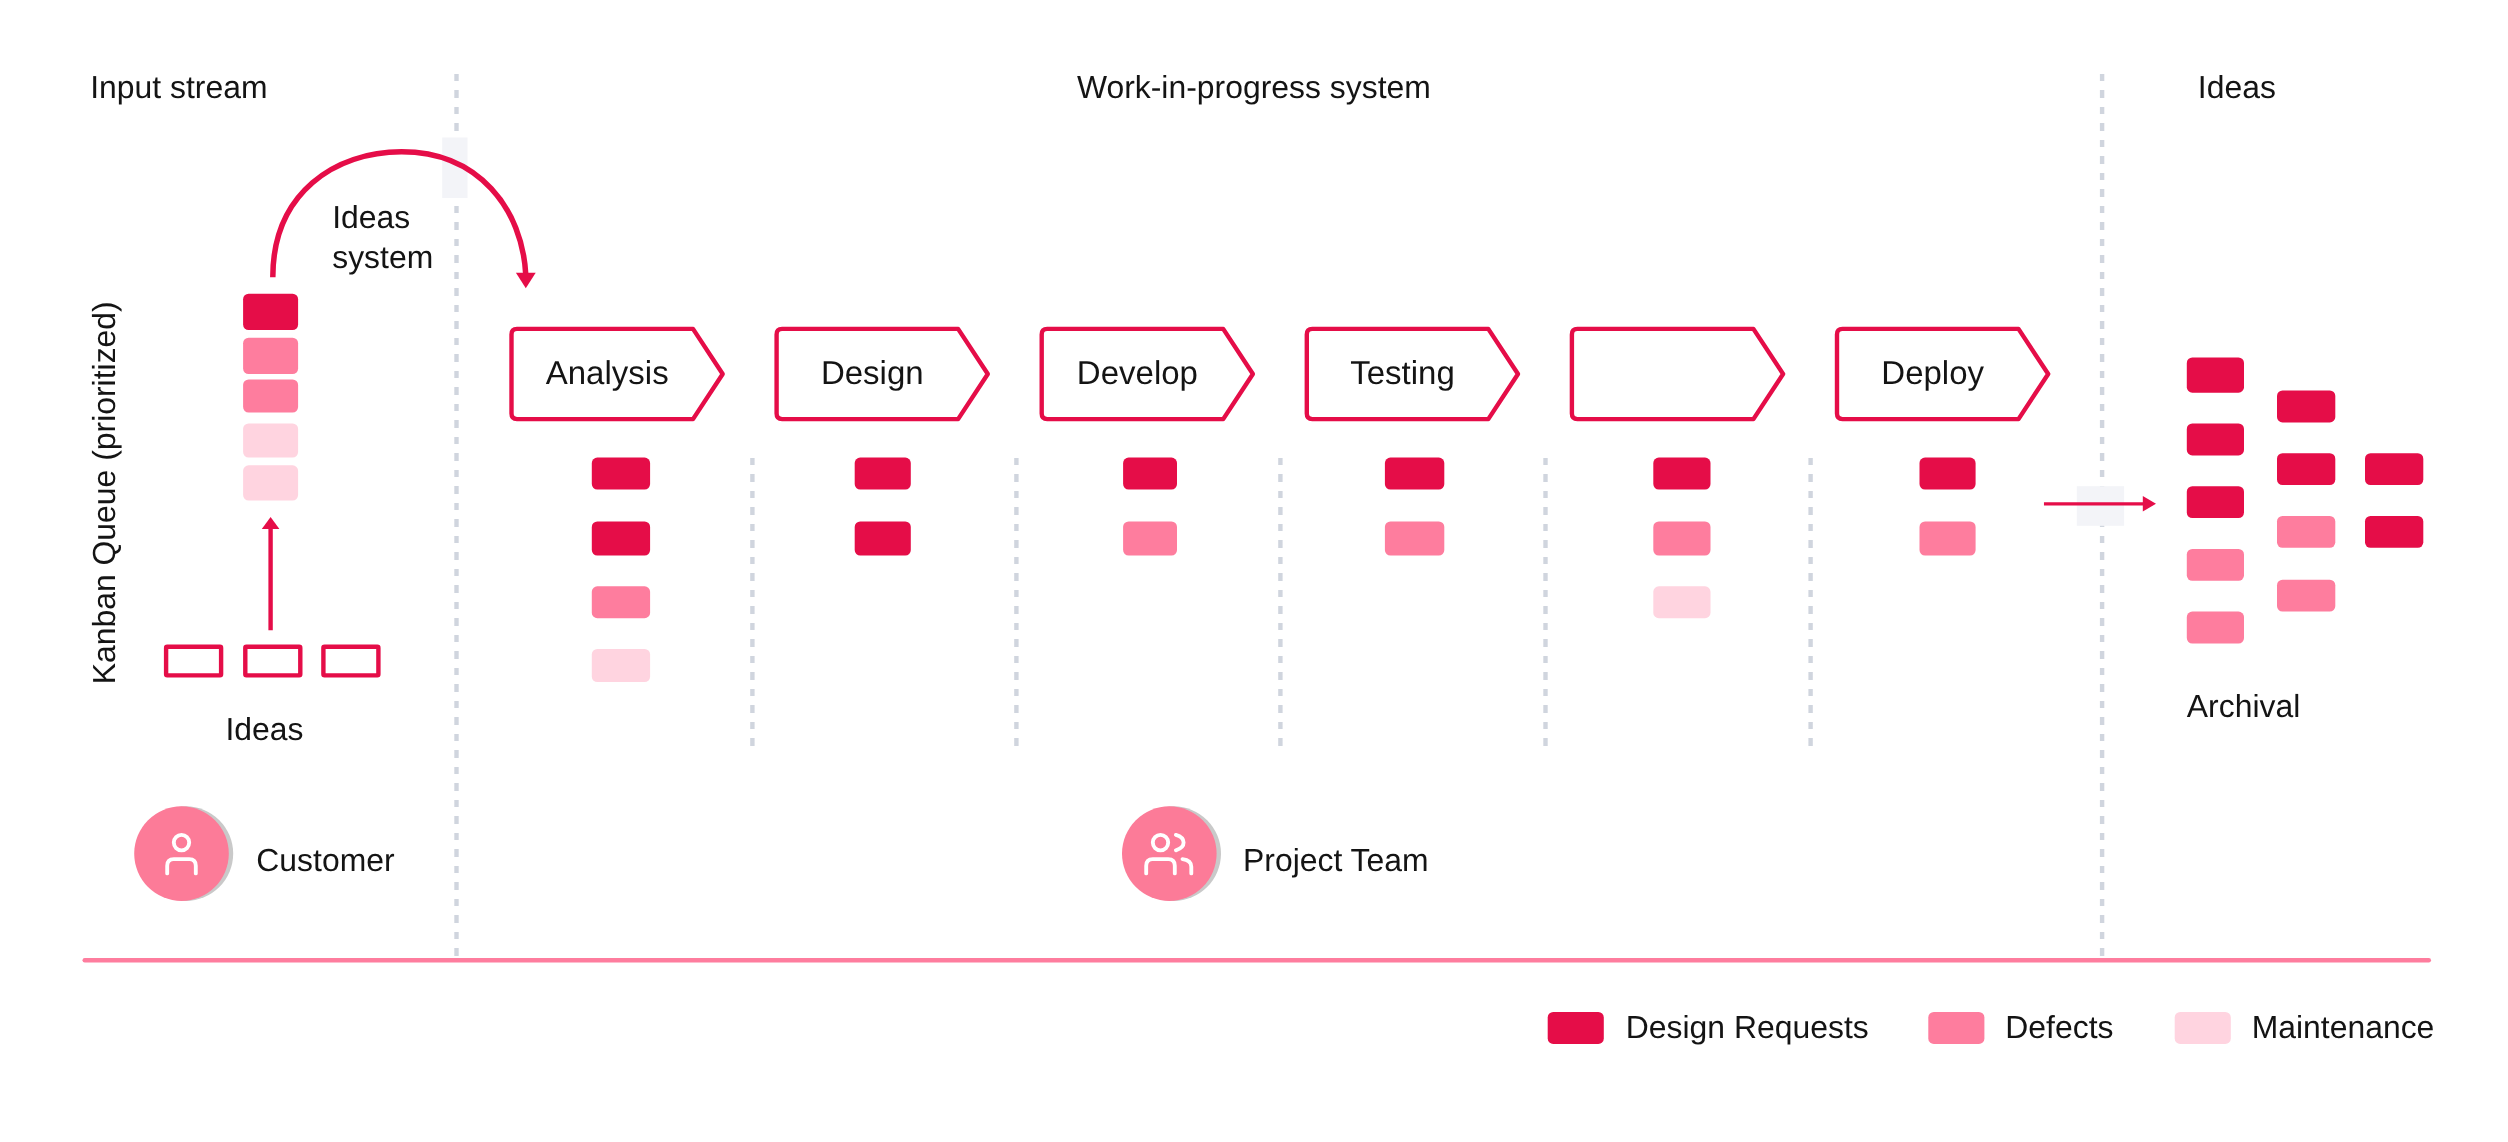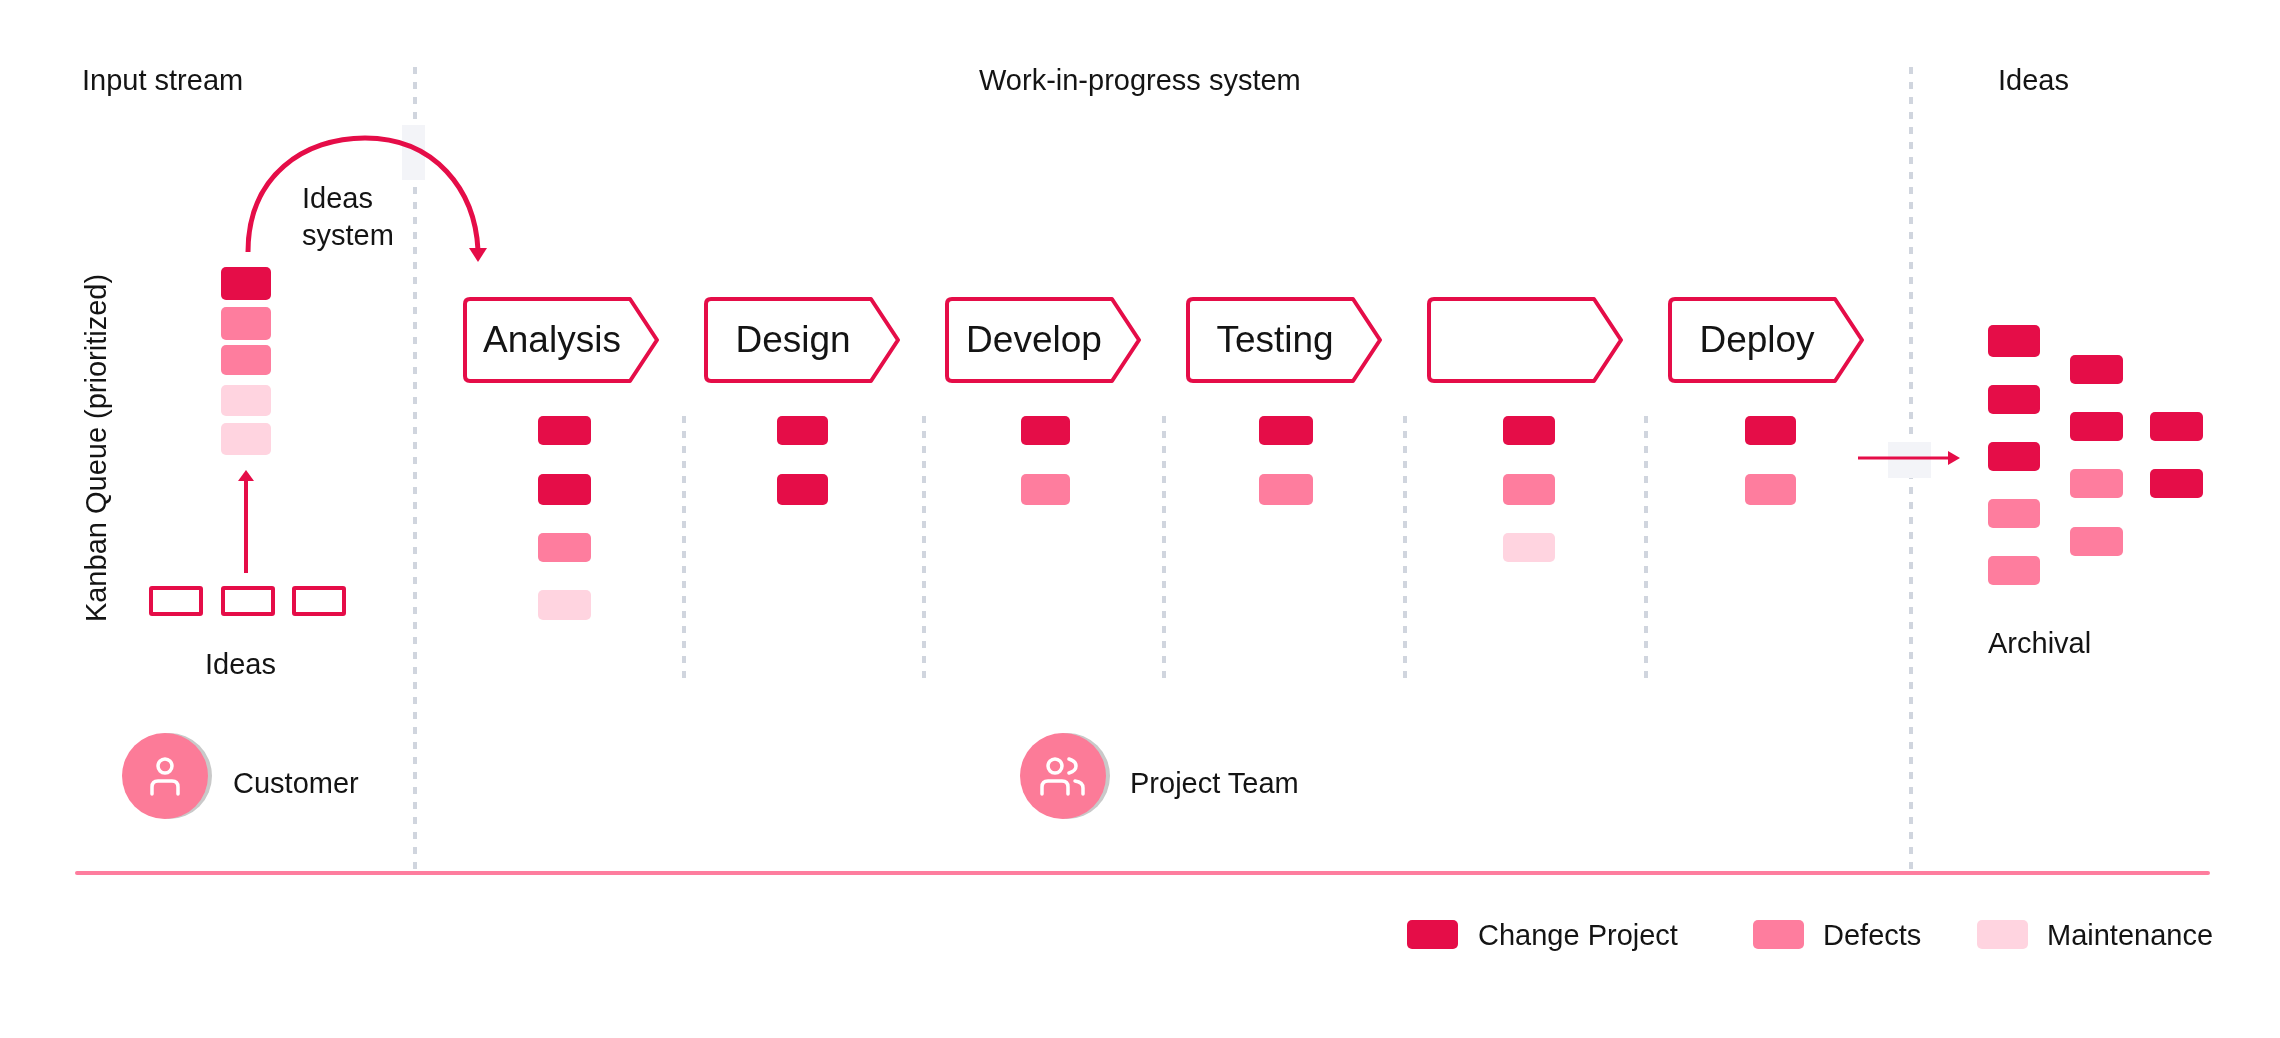--- a/index.html
+++ b/index.html
@@ -10,21 +10,21 @@
   .vsep { position: absolute; width: 4px;
           background-image: repeating-linear-gradient(to bottom, #d0d5de 0 7px, transparent 7px 15px); }
   .sep-patch { position: absolute; background: #f3f4f8; }
   .block { position: absolute; border-radius: 5px; }
   .cr { background: #e50d48; }
   .df { background: #fe7d9e; }
   .mt { background: #ffd4e0; }
   .idea { position: absolute; width: 46px; height: 22px; border: 4px solid #e50d48; border-radius: 3px; background: #fff; }
   .stage { position: absolute; top: 296px; width: 200px; height: 88px; }
   .stage svg { position: absolute; left: 0; top: 0; }
-  .stage-label { position: absolute; left: 0; top: 0; width: 180px; height: 88px; display: flex; align-items: center; justify-content: center; font-size: 37px; font-weight: 300; color: #141414; }
+  .stage-label { position: absolute; left: 0; top: 0; width: 180px; height: 88px; display: flex; align-items: center; justify-content: center; font-size: 30px; font-weight: 300; color: #141414; }
   .role-circle { position: absolute; width: 86px; height: 86px; border-radius: 50%; background: #fc7b98; box-shadow: 4px 0 0 #c9c9c9; display:flex; align-items:center; justify-content:center; }
   .hline { position: absolute; left: 75px; top: 871px; width: 2135px; height: 4px; background: #fe7d9e; border-radius: 2px; }
   .legend-swatch { position: absolute; width: 51px; height: 29px; border-radius: 5px; top: 920px; }
   .legend-text { position: absolute; top: 921px; font-size: 29px; font-weight: 300; color: #141414; white-space: nowrap; line-height: 1; }
   .rot { position: absolute; transform-origin: center center; transform: translate(-50%, -50%) rotate(-90deg); font-size: 29px; font-weight: 300; color: #141414; white-space: nowrap; line-height: 1; }
 </style>
 </head>
 <body>
 
 <div class="label" style="left:82px; top:66px;">Input stream</div>
@@ -162,18 +162,18 @@
     <path d="M32,5 Q39,7 39,12 Q39,17 32,19" fill="none" stroke="#fff" stroke-width="3.5" stroke-linecap="round"></path>
     <path d="M38,27 Q46,28 46,34 V40" fill="none" stroke="#fff" stroke-width="3.5" stroke-linecap="round"></path>
   </svg>
 </div>
 <div class="label" style="left:1130px; top:769px;">Project Team</div>
 
 <div class="hline"></div>
 
 <div>
   <div class="legend-swatch cr" style="left:1407px;"></div>
-  <div class="legend-text" style="left:1478px;">Change Project</div>
+  <div class="legend-text" style="left:1478px;">Design Requests</div>
   <div class="legend-swatch df" style="left:1753px;"></div>
   <div class="legend-text" style="left:1823px;">Defects</div>
   <div class="legend-swatch mt" style="left:1977px;"></div>
   <div class="legend-text" style="left:2047px;">Maintenance</div>
 </div>
 
 </body></html>

